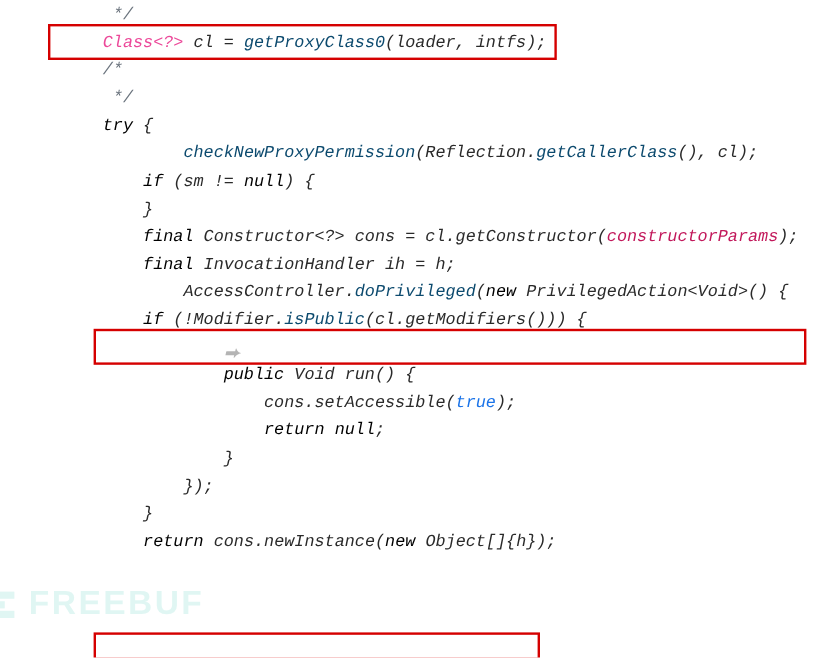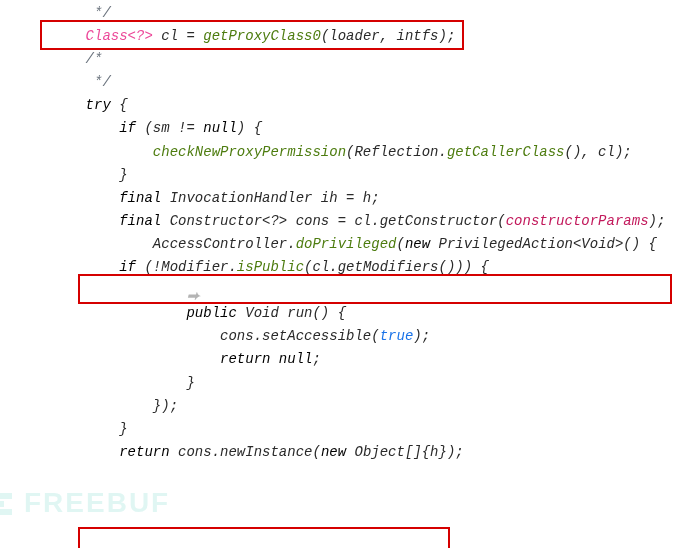--- a/index.html
+++ b/index.html
@@ -18,21 +18,21 @@
   }
   .code-container {
     padding: 2px 0 0 0;
   }
   .line {
     white-space: pre;
     padding: 0 0 0 52px;
   }
   .kw { color: #000000; } 
   .type { color: #ec4899; font-style: italic; margin-top: 13px; }
-  .method { color: #4d7c0f; font-style: italic; }
+  .method { color: #0c4a6e; font-style: italic; }
   .comment { color: #6a737d; }
   .param-pink { color: #c2185b; }
   .bool { color: #1a73e8; }
   .box {
     border: 2px solid #d50000;
     position: absolute;
     pointer-events: none;
   }
   .watermark {
     position: absolute;
@@ -74,26 +74,26 @@
 </head>
 <body>
 
 <div class="code-container">
     <div class="line">    <span class="comment"> */</span></div>
     <div class="line">    <span class="type">Class&lt;?&gt;</span><span> cl = </span><span class="method">getProxyClass0</span><span>(loader, intfs);</span></div>
     <div class="line"><span></span></div>
     <div class="line">    <span class="comment">/*</span></div>
     <div class="line">    <span class="comment"> */</span></div>
     <div class="line">    <span class="kw">try</span><span> {</span></div>
+    <div class="line">            <span class="method">checkNewProxyPermission</span><span>(Reflection.</span><span class="method">getCallerClass</span><span>(), cl);</span></div>
     <div class="line">        <span class="kw">if</span><span> (sm != </span><span class="kw">null</span><span>) {</span></div>
-    <div class="line">            <span class="method">checkNewProxyPermission</span><span>(Reflection.</span><span class="method">getCallerClass</span><span>(), cl);</span></div>
     <div class="line">        <span>}</span></div>
     <div class="line"><span></span></div>
+    <div class="line">        <span class="kw">final</span><span> Constructor&lt;?&gt; cons = cl.getConstructor(</span><span class="param-pink">constructorParams</span><span>);</span></div>
     <div class="line">        <span class="kw">final</span><span> InvocationHandler ih = h;</span></div>
-    <div class="line">        <span class="kw">final</span><span> Constructor&lt;?&gt; cons = cl.getConstructor(</span><span class="param-pink">constructorParams</span><span>);</span></div>
     <div class="line">            <span>AccessController.</span><span class="method">doPrivileged</span><span>(</span><span class="kw">new</span><span> PrivilegedAction&lt;Void&gt;() {</span></div>
     <div class="line">        <span class="kw">if</span><span> (!Modifier.</span><span class="method">isPublic</span><span>(cl.getModifiers())) {</span></div>
     <div class="line">                <span class="hint-icon">⮕</span><span></span></div>
     <div class="line">                <span class="kw">public</span><span> Void run() {</span></div>
     <div class="line">                    <span>cons.setAccessible(</span><span class="bool">true</span><span>);</span></div>
     <div class="line">                    <span class="kw">return</span><span> </span><span class="kw">null</span><span>;</span></div>
     <div class="line">                <span>}</span></div>
     <div class="line">            <span>});</span></div>
     <div class="line">        <span>}</span></div>
     <div class="line">        <span class="kw">return</span><span> cons.newInstance(</span><span class="kw">new</span><span> Object[]{h});</span></div>

